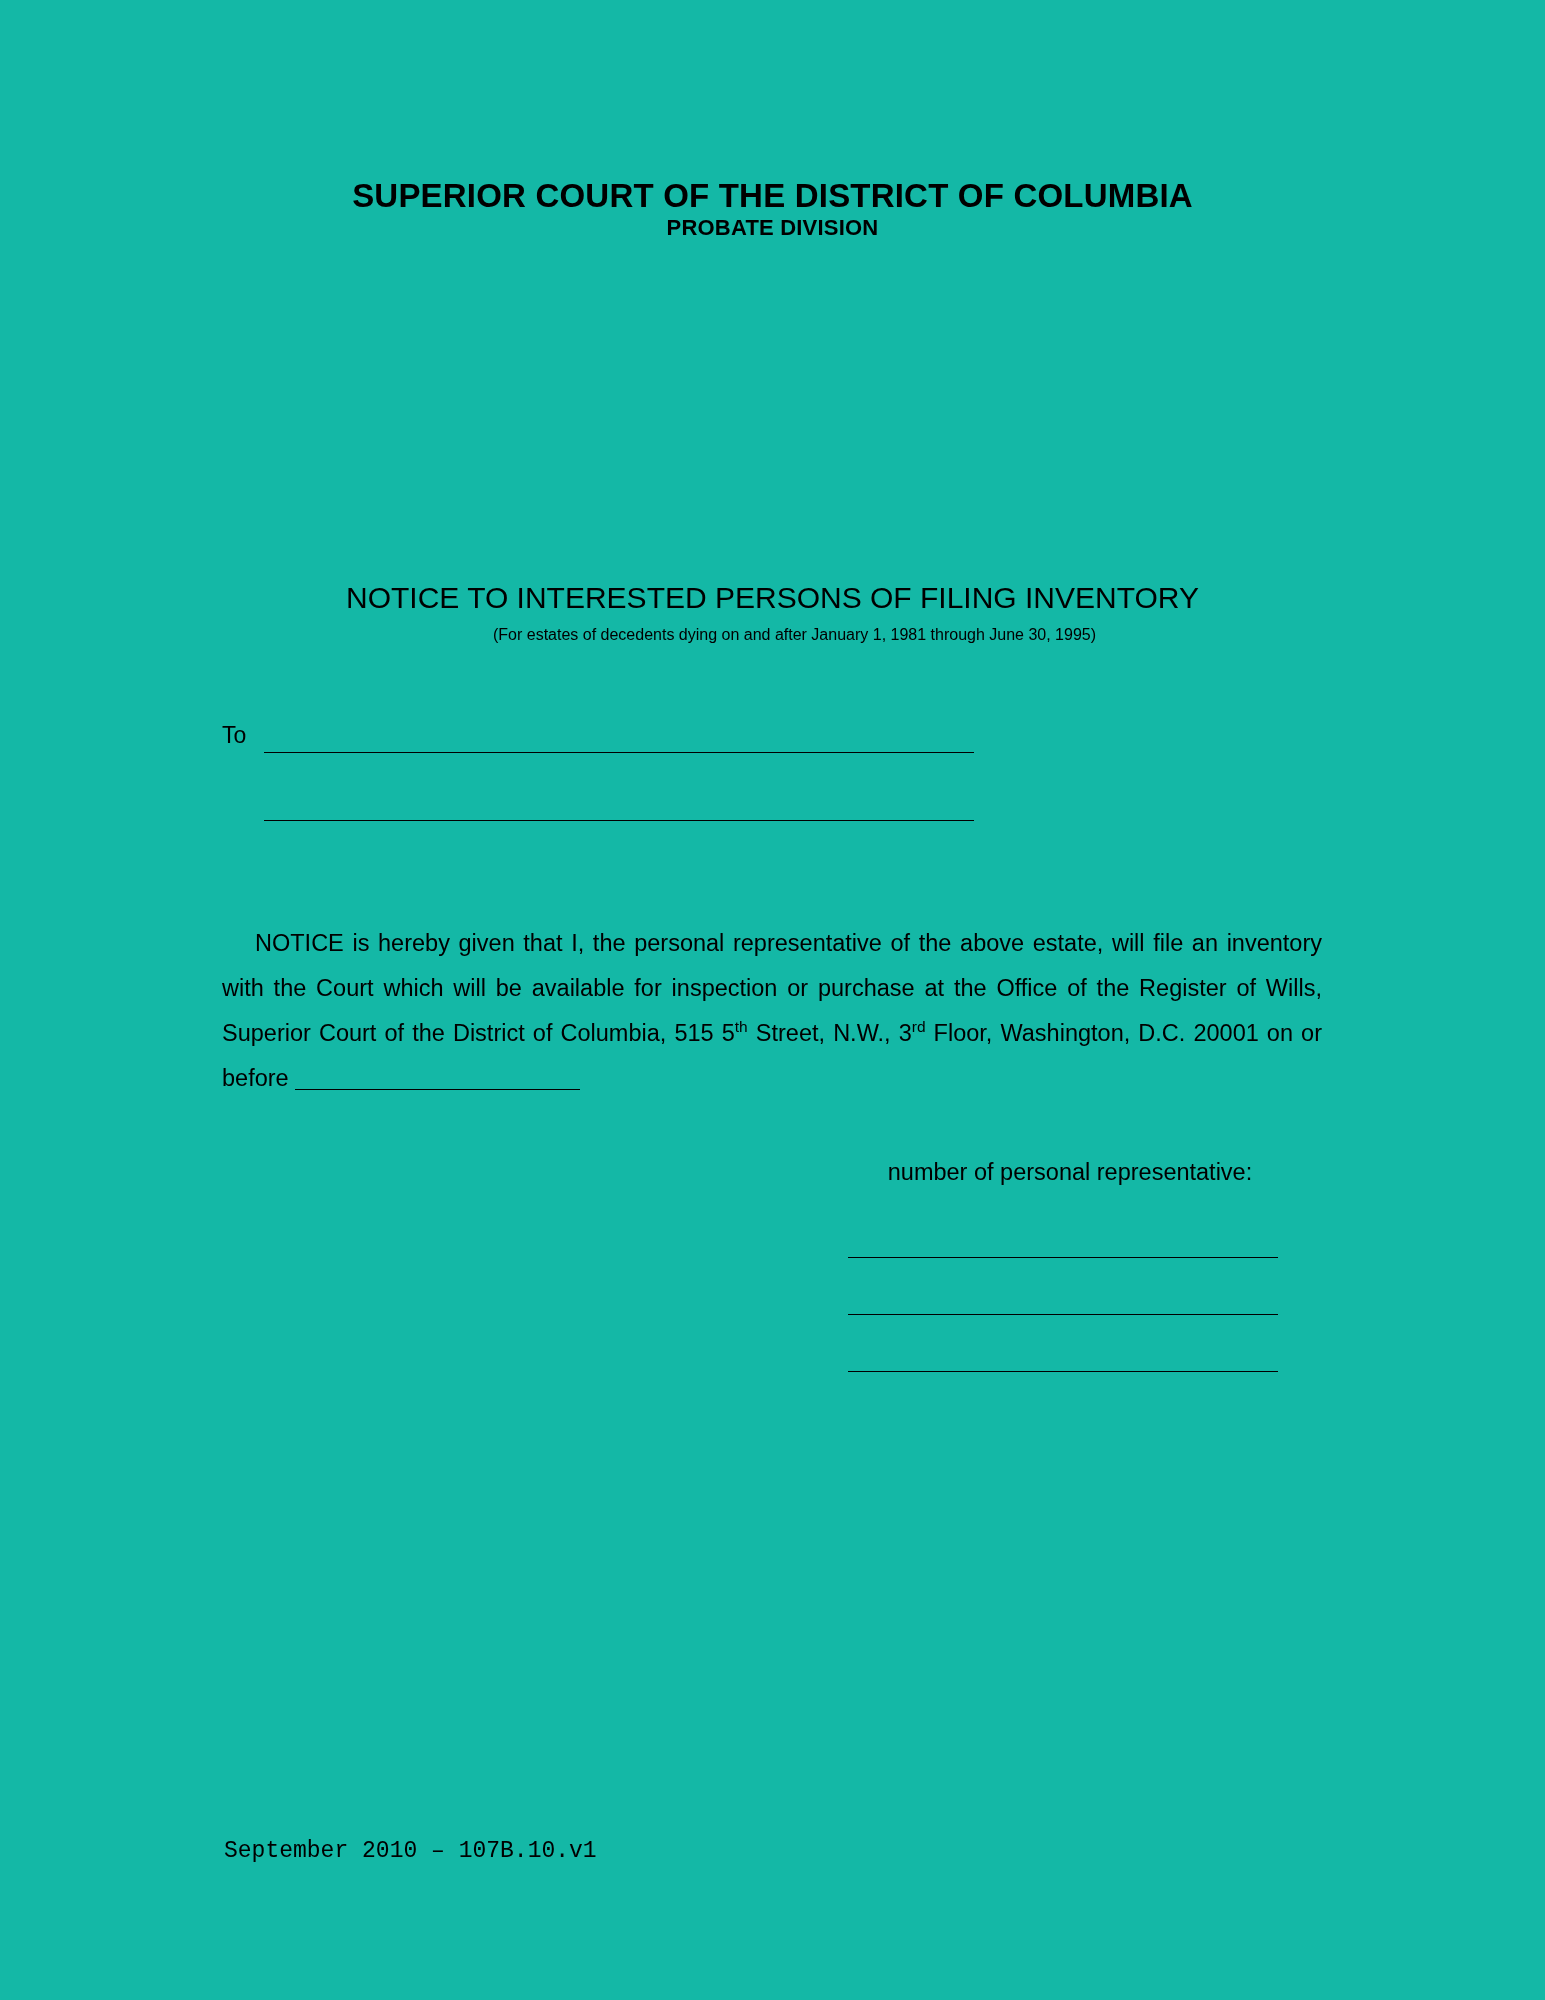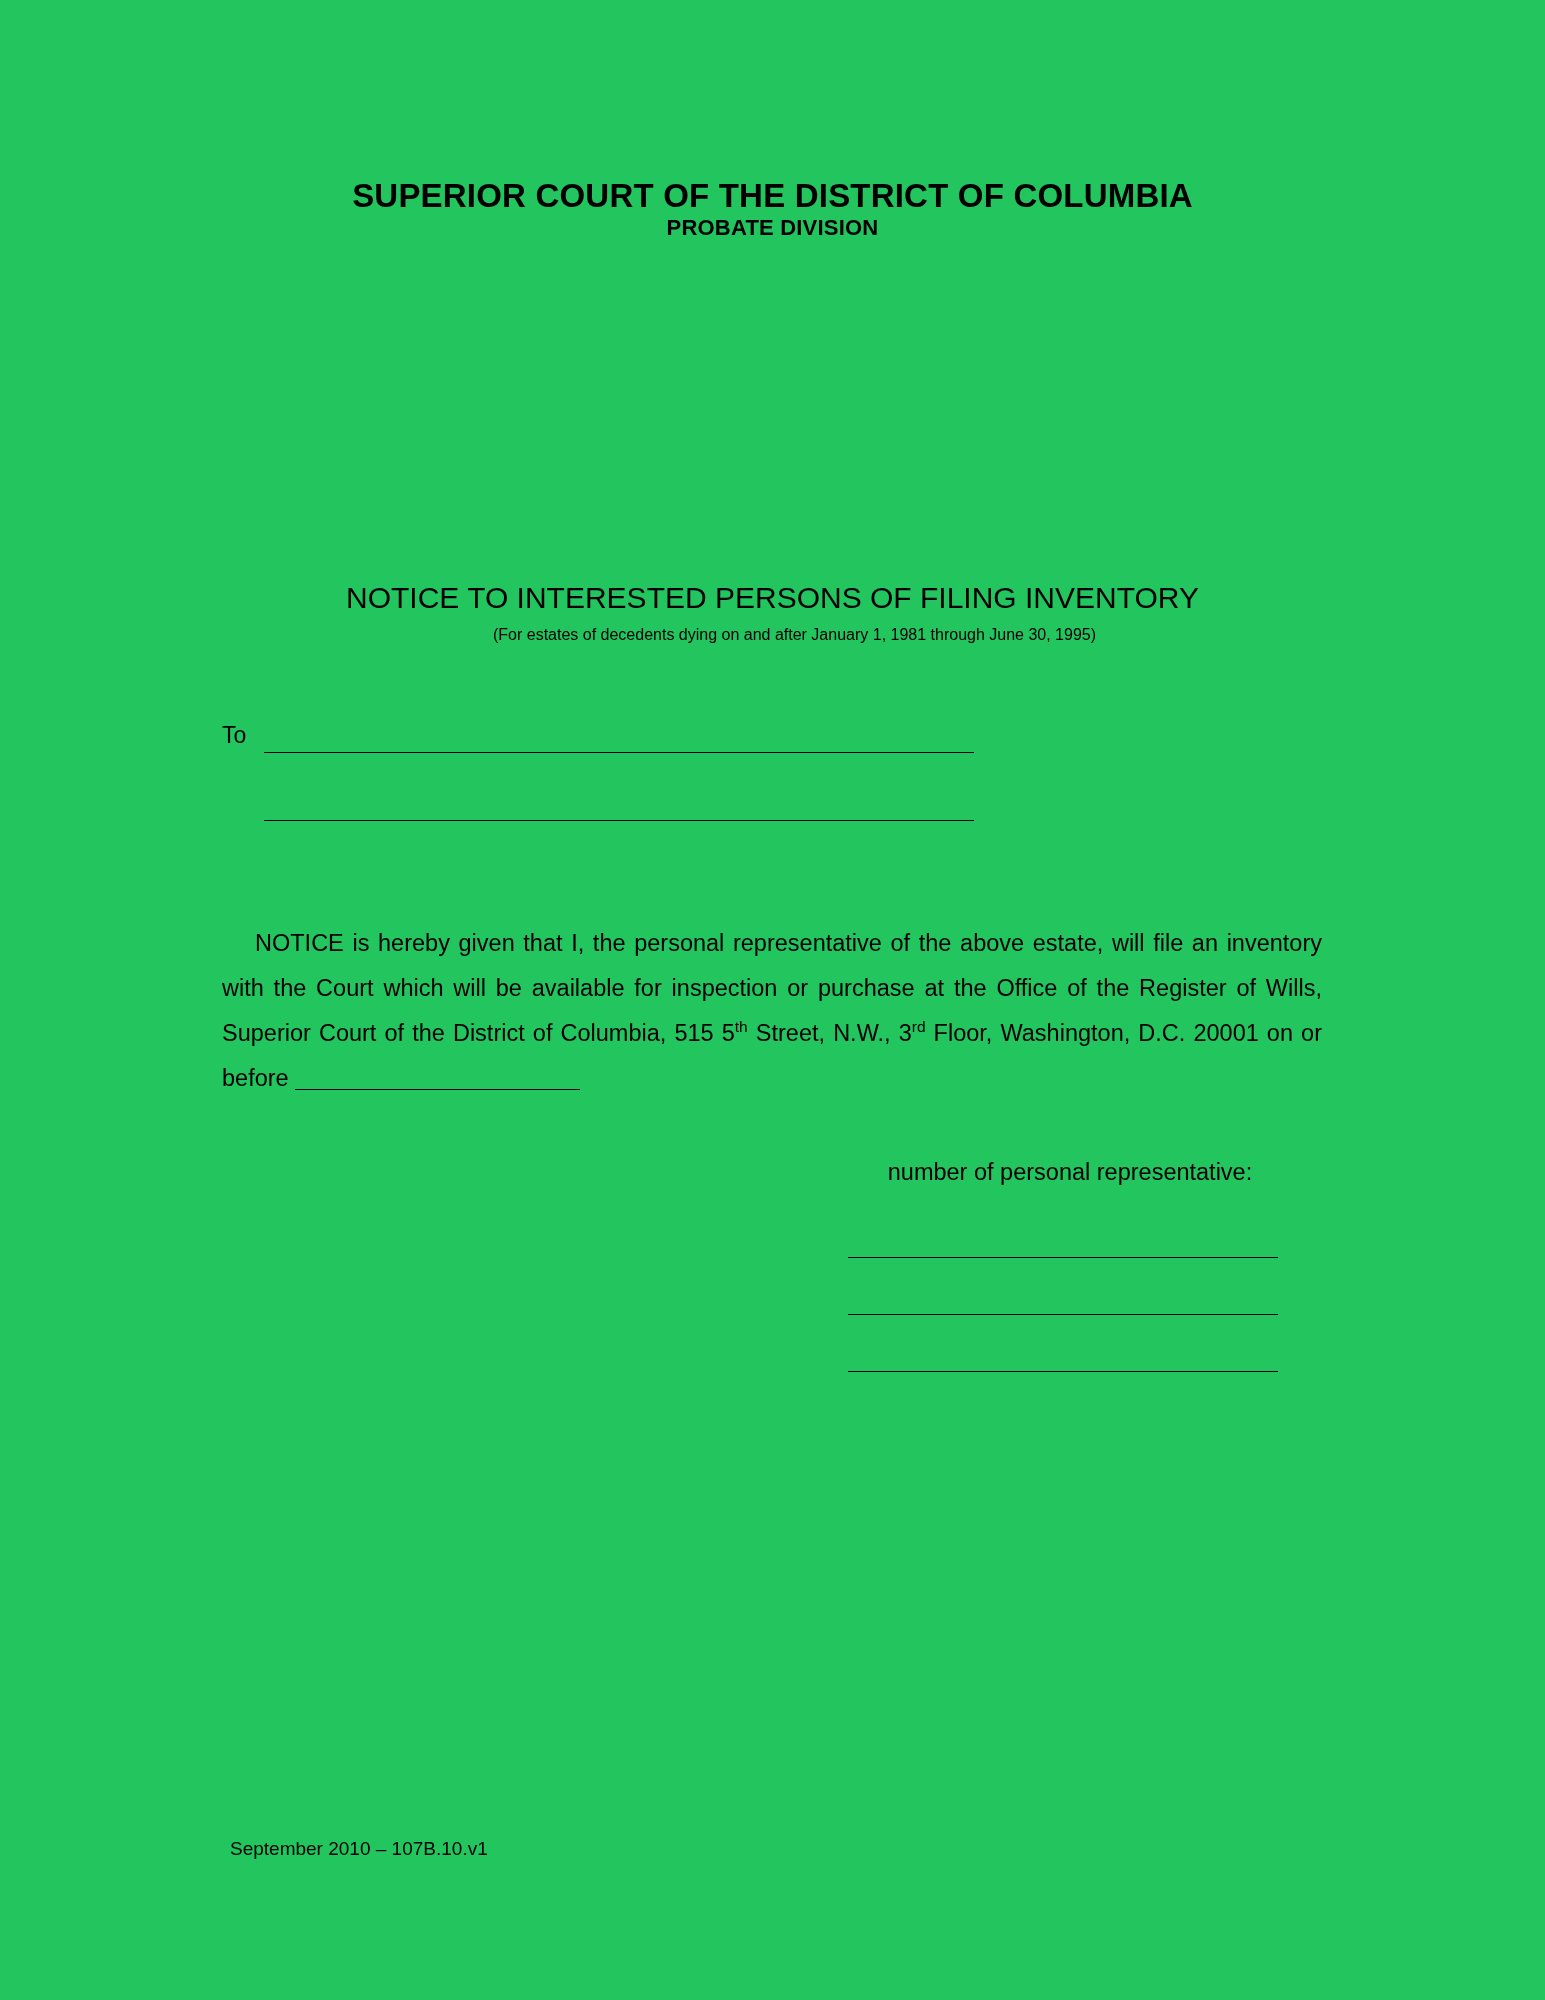--- a/index.html
+++ b/index.html
@@ -10,21 +10,21 @@
   }
   body {
     font-family: "Liberation Sans", sans-serif;
     color: #000000;
   }
   .page {
     position: relative;
     width: 1545px;
     height: 2000px;
     margin: 0 auto;
-    background: #22c55e;
+    background: #14b8a6;
     box-sizing: border-box;
     overflow: hidden;
   }
 
   
   .court-header {
     position: absolute;
     left: 0;
     right: 0;
     top: 178px;
@@ -185,24 +185,24 @@
     width: 430px;
     border-bottom: 1.8px solid #000;
   }
   .sig-line.l1 { margin-top: 67px; }
   .sig-line.l2 { margin-top: 56px; }
   .sig-line.l3 { margin-top: 56px; }
 
   
   .footer {
     position: absolute;
-    left: 230px;
+    left: 224px;
     top: 1838px;
-    font-family: Liberation Sans, sans-serif;
-    font-size: 19px;
+    font-family: Liberation Mono, monospace;
+    font-size: 23px;
     line-height: 1.2;
     white-space: nowrap;
   }
 </style>
 </head>
 <body>
 
 <div class="page">
 
   <div class="court-header">

